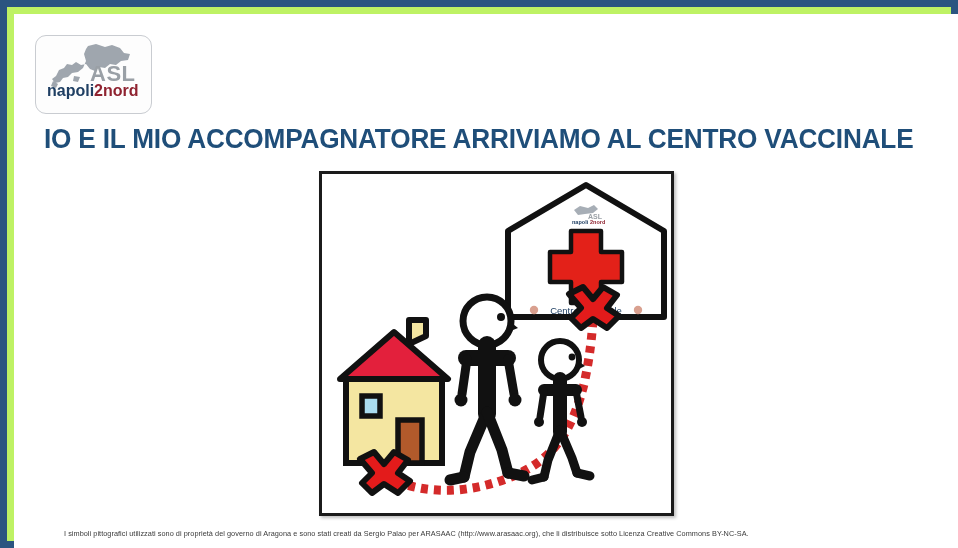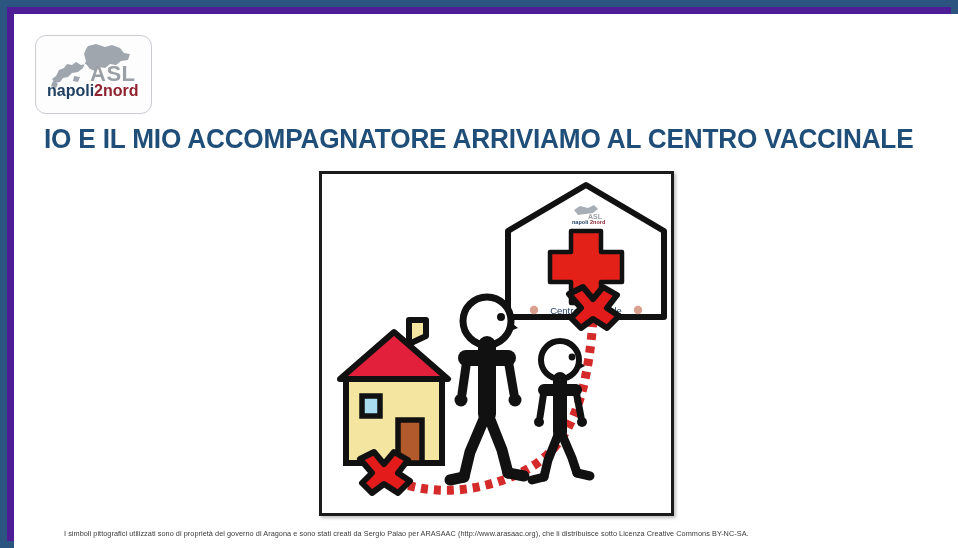--- a/index.html
+++ b/index.html
@@ -10,21 +10,21 @@
     overflow:hidden;
   }
 
   
   #slide-frame{
     position:absolute;
     left:0;top:0;
     width:958px;height:548px;
     box-sizing:border-box;
     border:7px solid #2b5580;
-    background:#4c1d95;
+    background:#bef264;
   }
   #slide-inner{
     position:absolute;
     left:7px;top:7px;
     width:944px;height:534px;
     box-sizing:border-box;
     border:2px solid #ffffff;
     background:#ffffff;
   }
 

